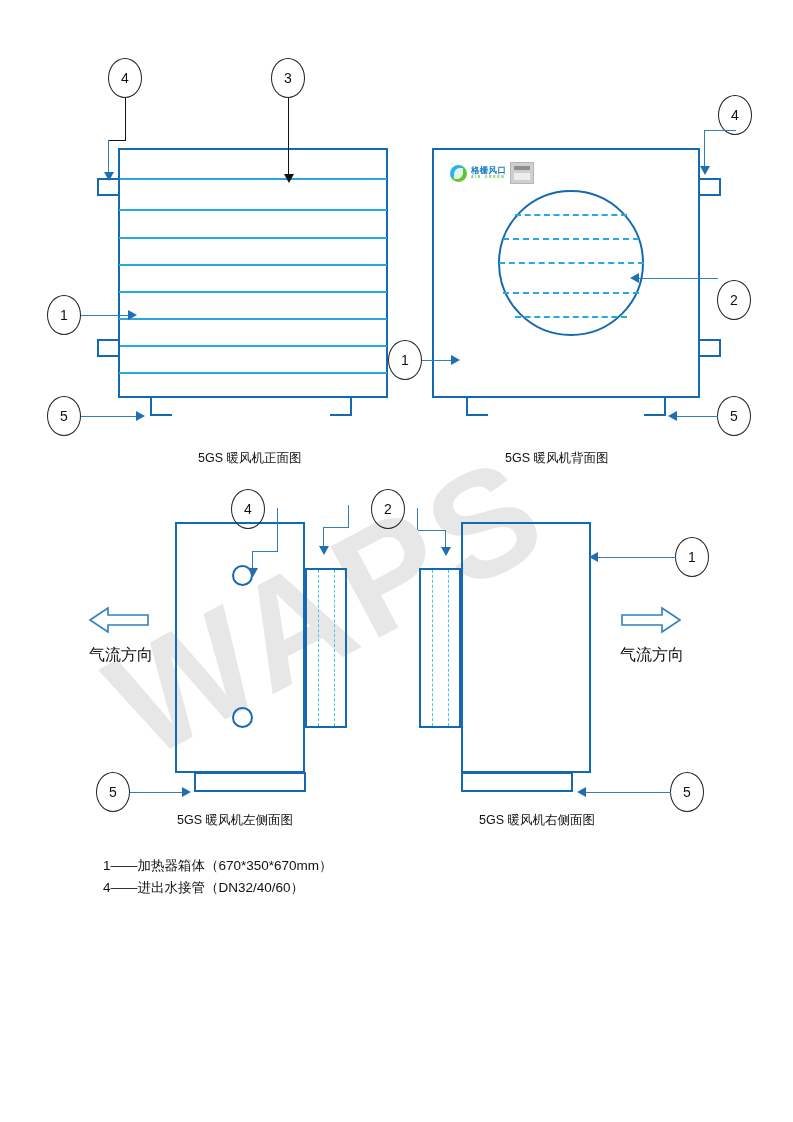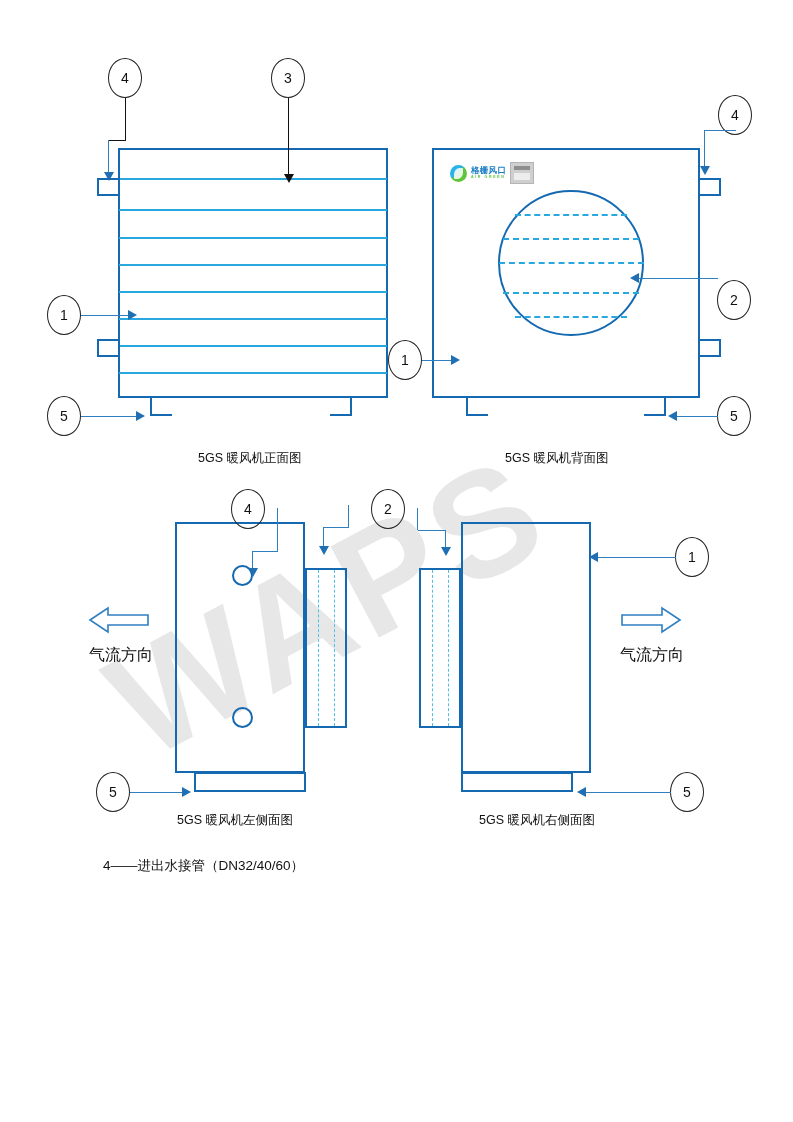--- a/index.html
+++ b/index.html
@@ -335,16 +335,17 @@
     <polygon points="2,15 20,3 20,10 60,10 60,20 20,20 20,27" fill="none" stroke="#2f7fc0" stroke-width="1.6"></polygon>
   </svg>
   <div class="flow-label" style="left:89px;top:645px;">气流方向</div>
 
   <svg class="abs" style="left:620px;top:605px;" width="62" height="30" viewBox="0 0 62 30">
     <polygon points="60,15 42,3 42,10 2,10 2,20 42,20 42,27" fill="none" stroke="#2f7fc0" stroke-width="1.6"></polygon>
   </svg>
   <div class="flow-label" style="left:620px;top:645px;">气流方向</div>
 
   <div class="legend">
+    <span class="ln">1——加热器箱体（670*350*670mm）</span>
     <span class="ln">4——进出水接管（DN32/40/60）</span>
   </div>
 
 </div>
 
 </body></html>

